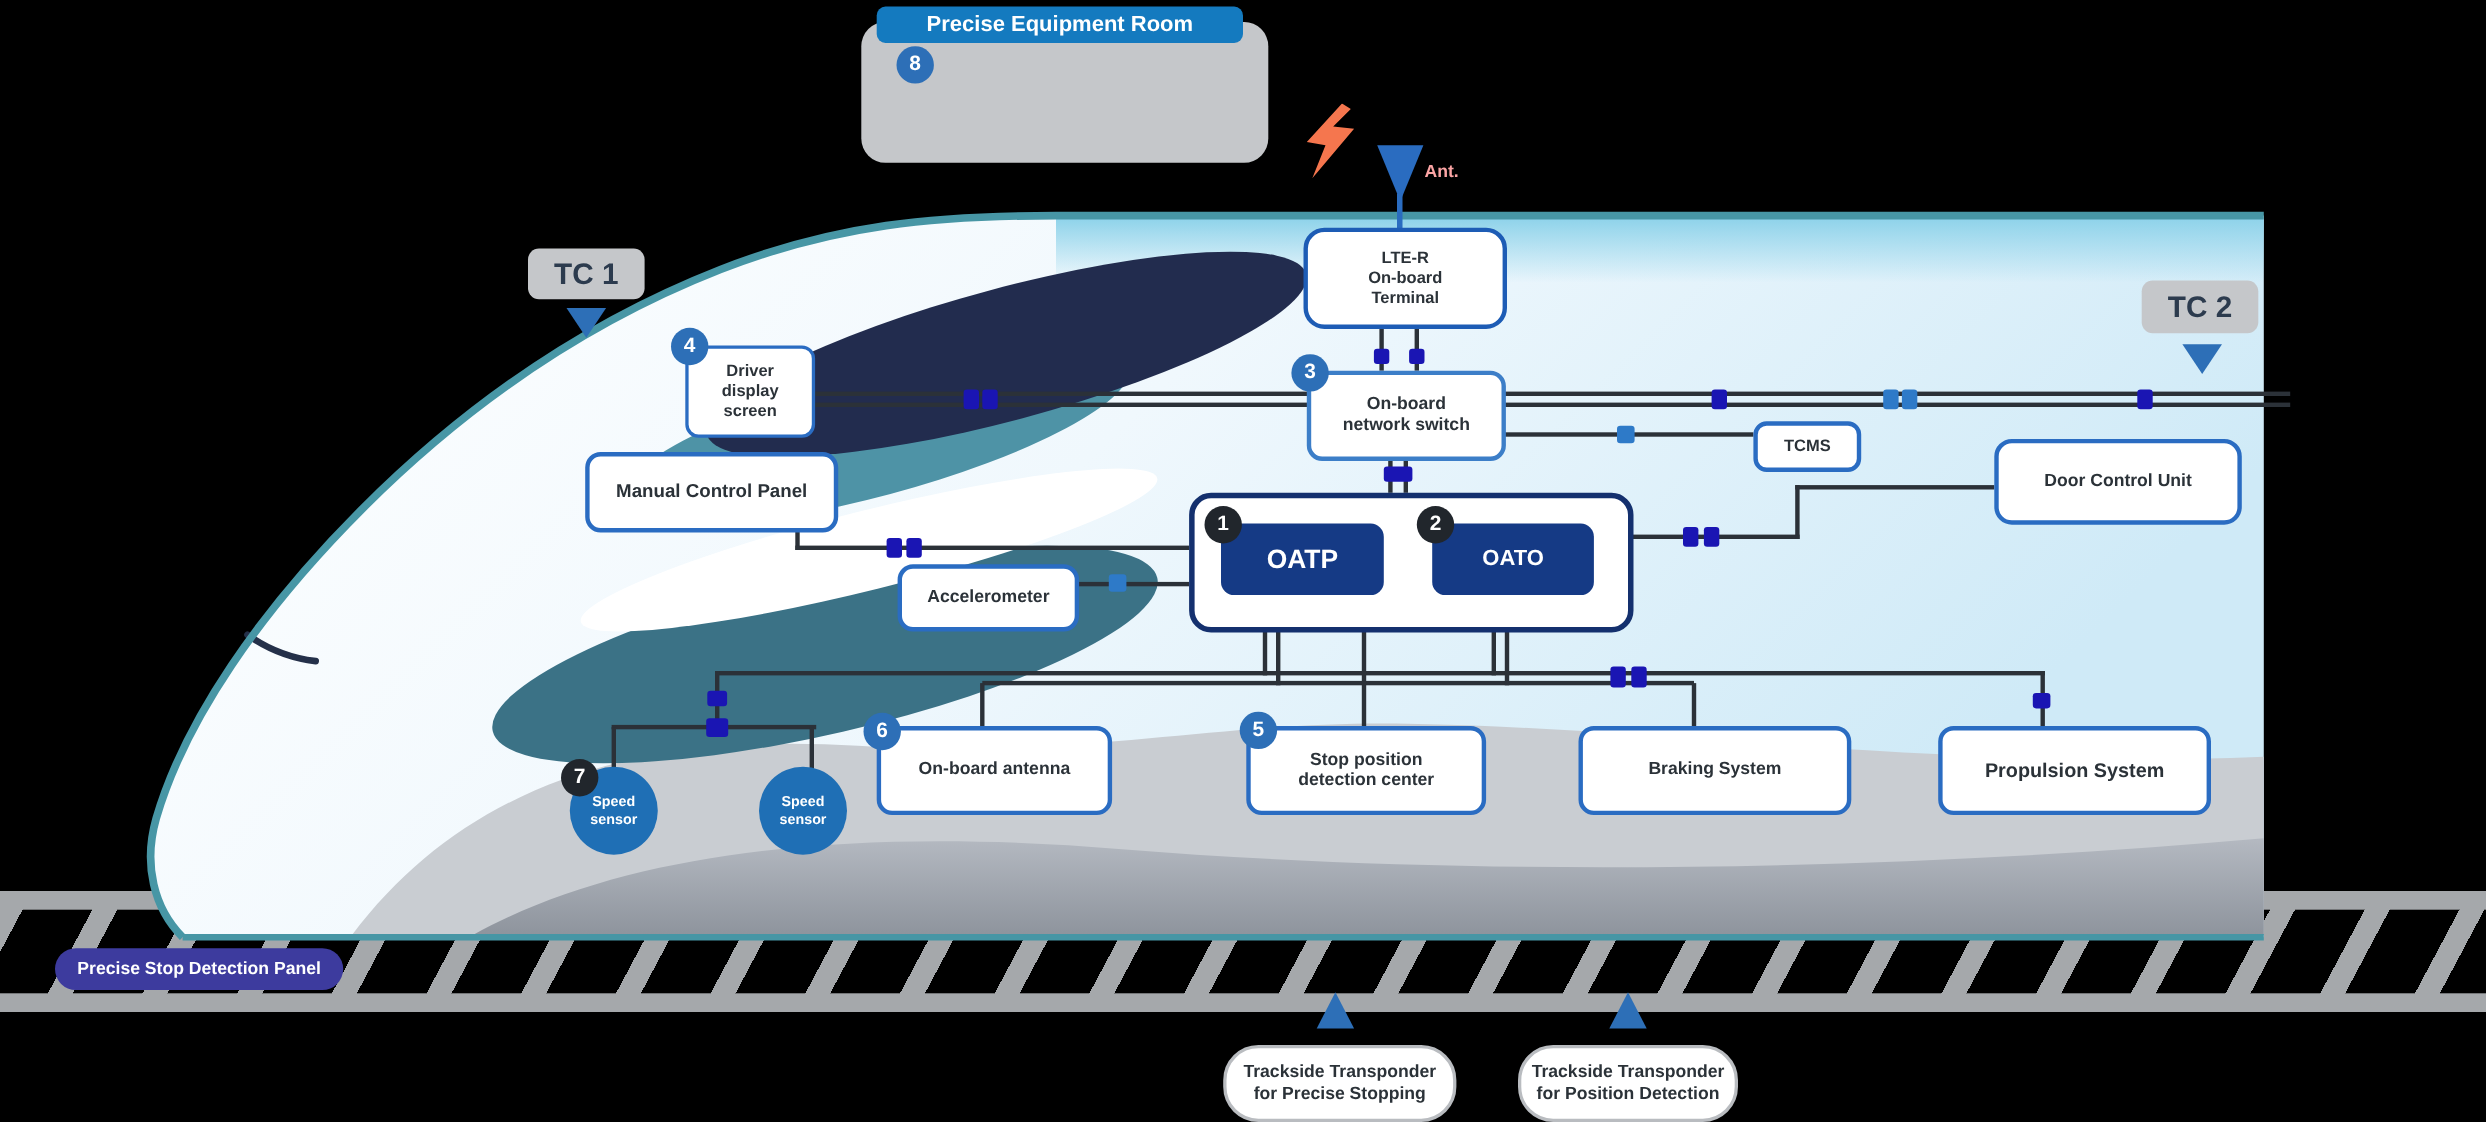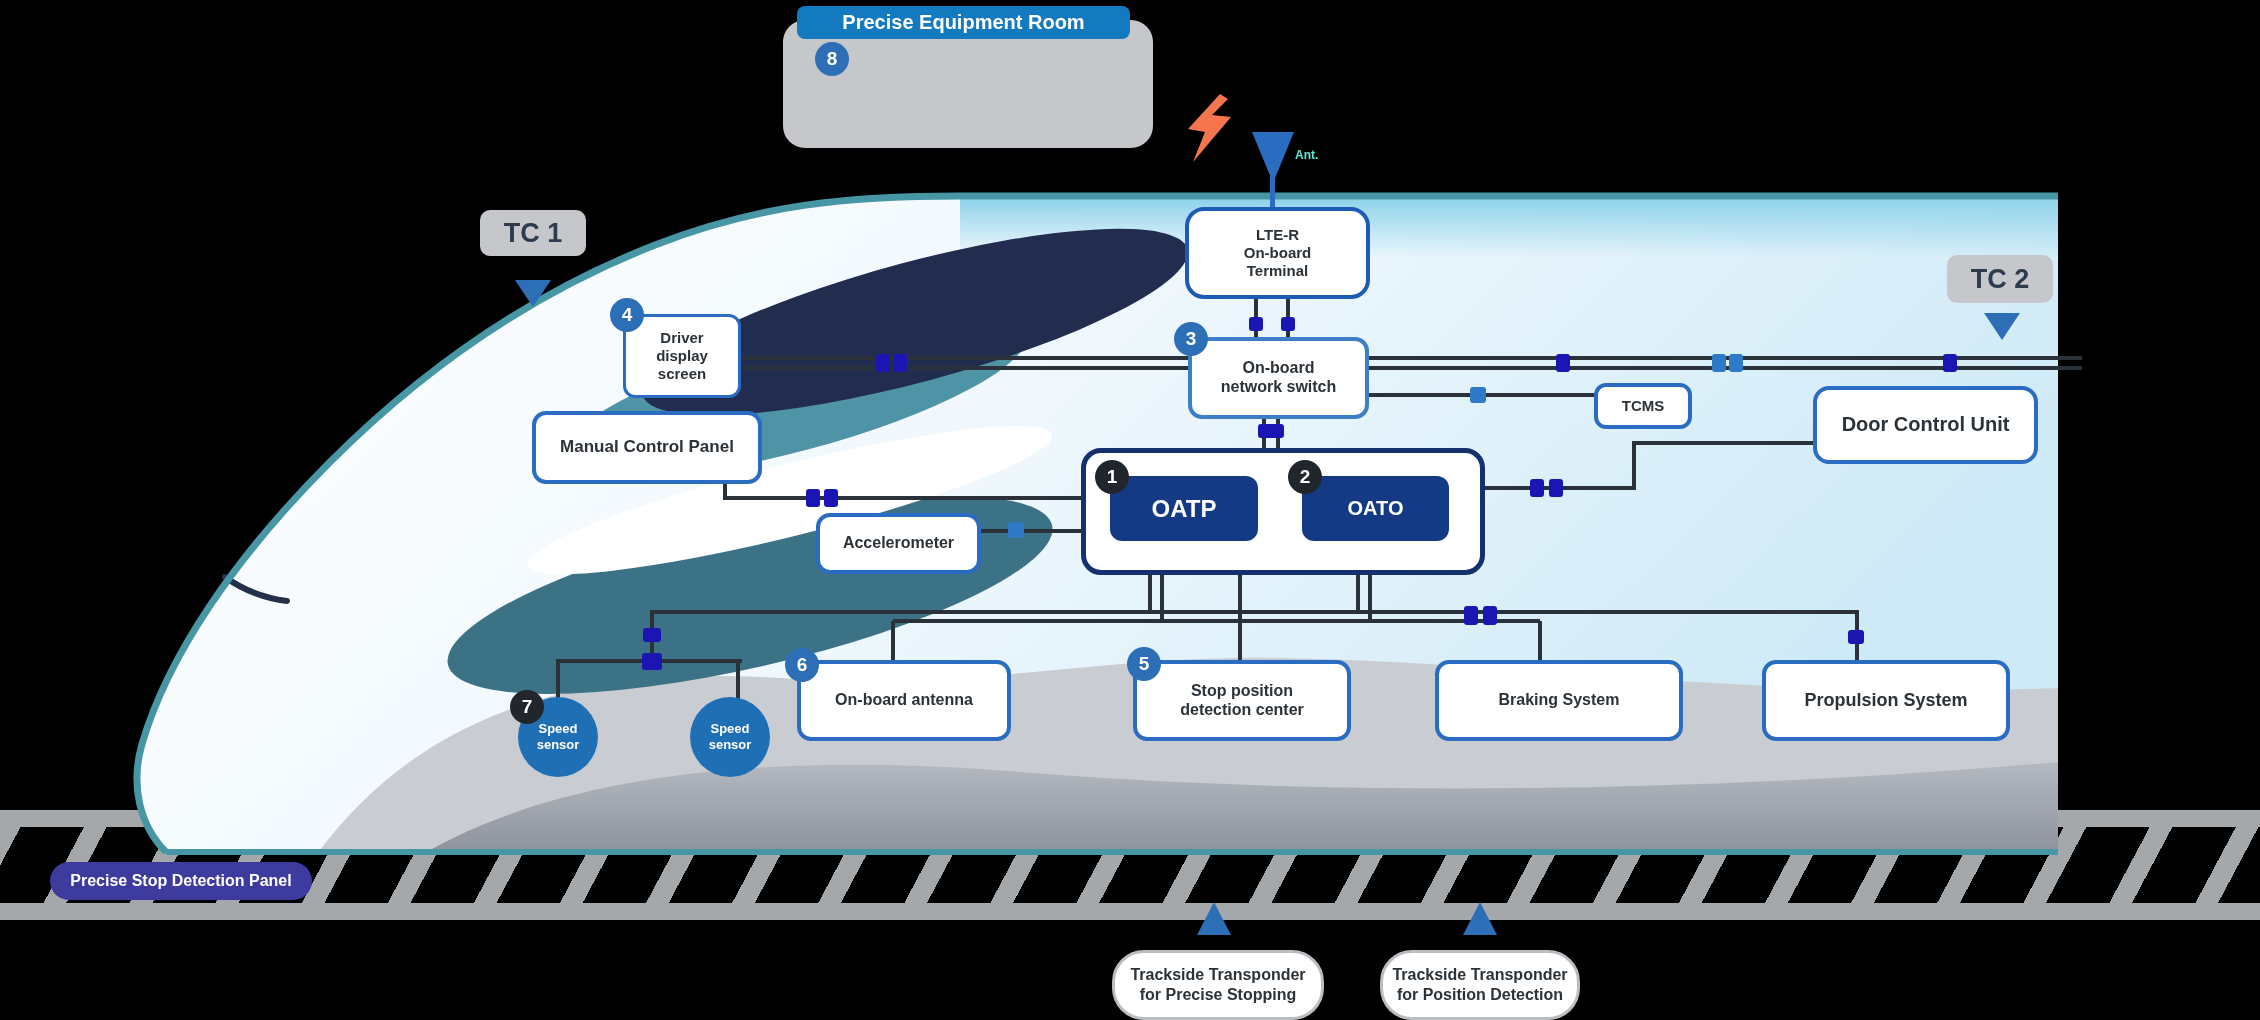--- a/index.html
+++ b/index.html
@@ -43,21 +43,21 @@
                border-radius:8px;color:#fff;font-weight:bold;font-size:20px;display:flex;
                align-items:center;justify-content:center;z-index:32;}
   .gray-panel{position:absolute;left:783px;top:20px;width:370px;height:128px;background:#c5c7ca;
               border-radius:22px;z-index:28;}
   .indigo-pill{position:absolute;left:50px;top:862px;width:262px;height:38px;background:#3d3b9e;
                border-radius:19px;color:#fff;font-weight:bold;font-size:16px;display:flex;
                align-items:center;justify-content:center;z-index:15;}
   .tpill{position:absolute;background:#fff;border:3px solid #b9bcc0;border-radius:32px;
          color:#2b3238;font-weight:bold;font-size:16px;line-height:1.25;display:flex;
          align-items:center;justify-content:center;text-align:center;white-space:pre-line;z-index:15;}
-  .ant-label{position:absolute;left:1295px;top:148px;color:#5eead4;font-weight:bold;font-size:12px;z-index:40;}
+  .ant-label{position:absolute;left:1295px;top:148px;color:#fca5a5;font-weight:bold;font-size:16px;z-index:40;}
   .ant-stem{position:absolute;left:1270px;top:176px;width:5px;height:34px;background:#2a6cc0;z-index:24;}
   .bolt{position:absolute;left:1182px;top:94px;z-index:40;}
 </style>
 </head>
 <body>
 
 <div id="stage">
 
   <div class="railbar" style="top:810px"></div>
   <div class="hatch"></div>
@@ -100,21 +100,21 @@
     <span>8</span>
   </div>
 
   <svg class="bolt" width="54" height="72" viewBox="0 0 54 72">
     <polygon points="38,0 6,35 23,38 11,68 49,23 30,21 46,5" fill="#f5764e"></polygon>
   </svg>
   <div class="tri-down" style="left:1252px;top:132px;border-left-width:21px;border-right-width:21px;border-top-width:51px;border-top-color:#2a6cc0;z-index:24"></div>
   <div class="ant-stem"></div>
   <div class="ant-label">Ant.</div>
 
-  <div class="tcbadge" style="left:480px;top:210px;width:106px;height:46px">
+  <div class="tcbadge" style="left:480px;top:226px;width:106px;height:46px">
     <span>TC 1</span>
   </div>
   <div class="tri-down" style="left:515px;top:280px"></div>
   <div class="tcbadge" style="left:1947px;top:255px;width:106px;height:48px">
     <span>TC 2</span>
   </div>
   <div class="tri-down" style="left:1984px;top:313px"></div>
 
   <div class="wire" style="left:735px;top:356px;width:1347px;height:4px"></div>
   <div class="wire" style="left:735px;top:366px;width:1347px;height:4px"></div>
@@ -219,21 +219,21 @@
     <span>1</span>
   </div>
   <div class="num dark" style="left:1288px;top:460px">
     <span>2</span>
   </div>
 
   <div class="box" style="left:1594px;top:383px;width:90px;height:38px;font-size:15px;border-radius:12px">
     <span>TCMS</span>
   </div>
 
-  <div class="box" style="left:1813px;top:386px;width:217px;height:70px;font-size:20px;border-radius:16px">
+  <div class="box" style="left:1813px;top:399px;width:217px;height:70px;font-size:16px;border-radius:16px">
     <span>Door Control Unit</span>
   </div>
 
   <div class="sensor" style="left:518px;top:697px">
     <span>Speed
 sensor</span>
   </div>
   <div class="num dark" style="left:510px;top:690px">
     <span>7</span>
   </div>

